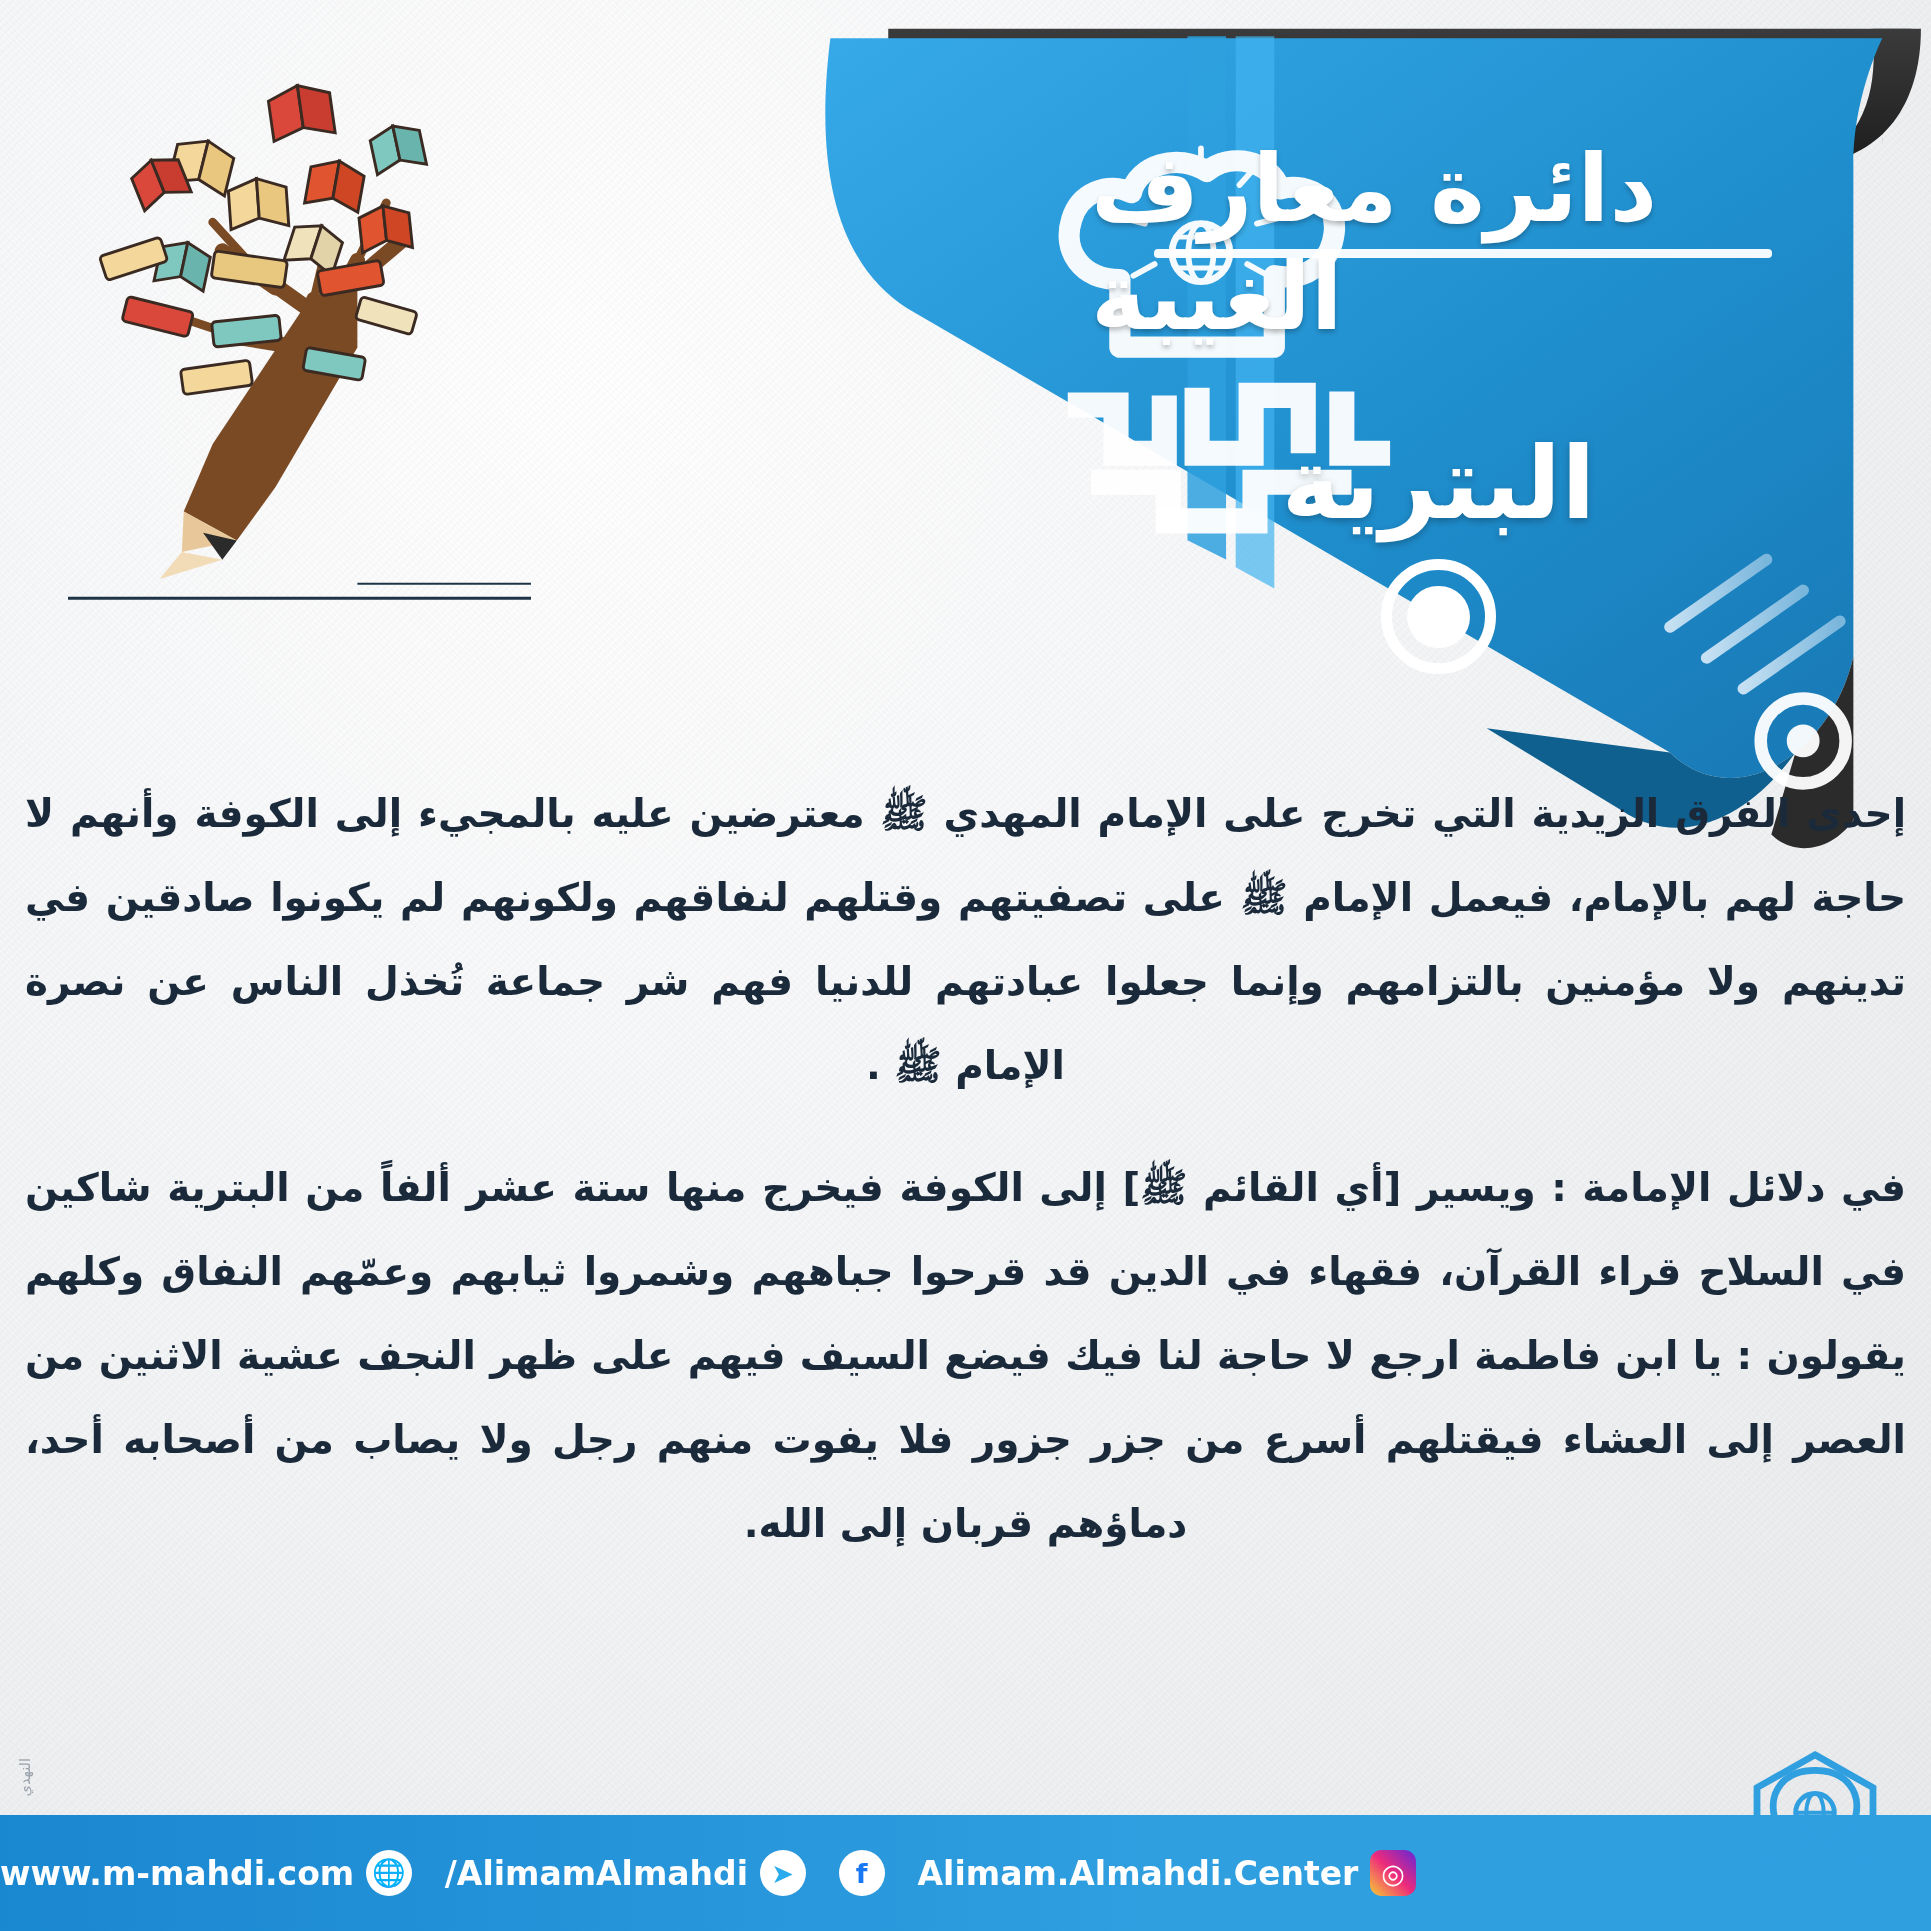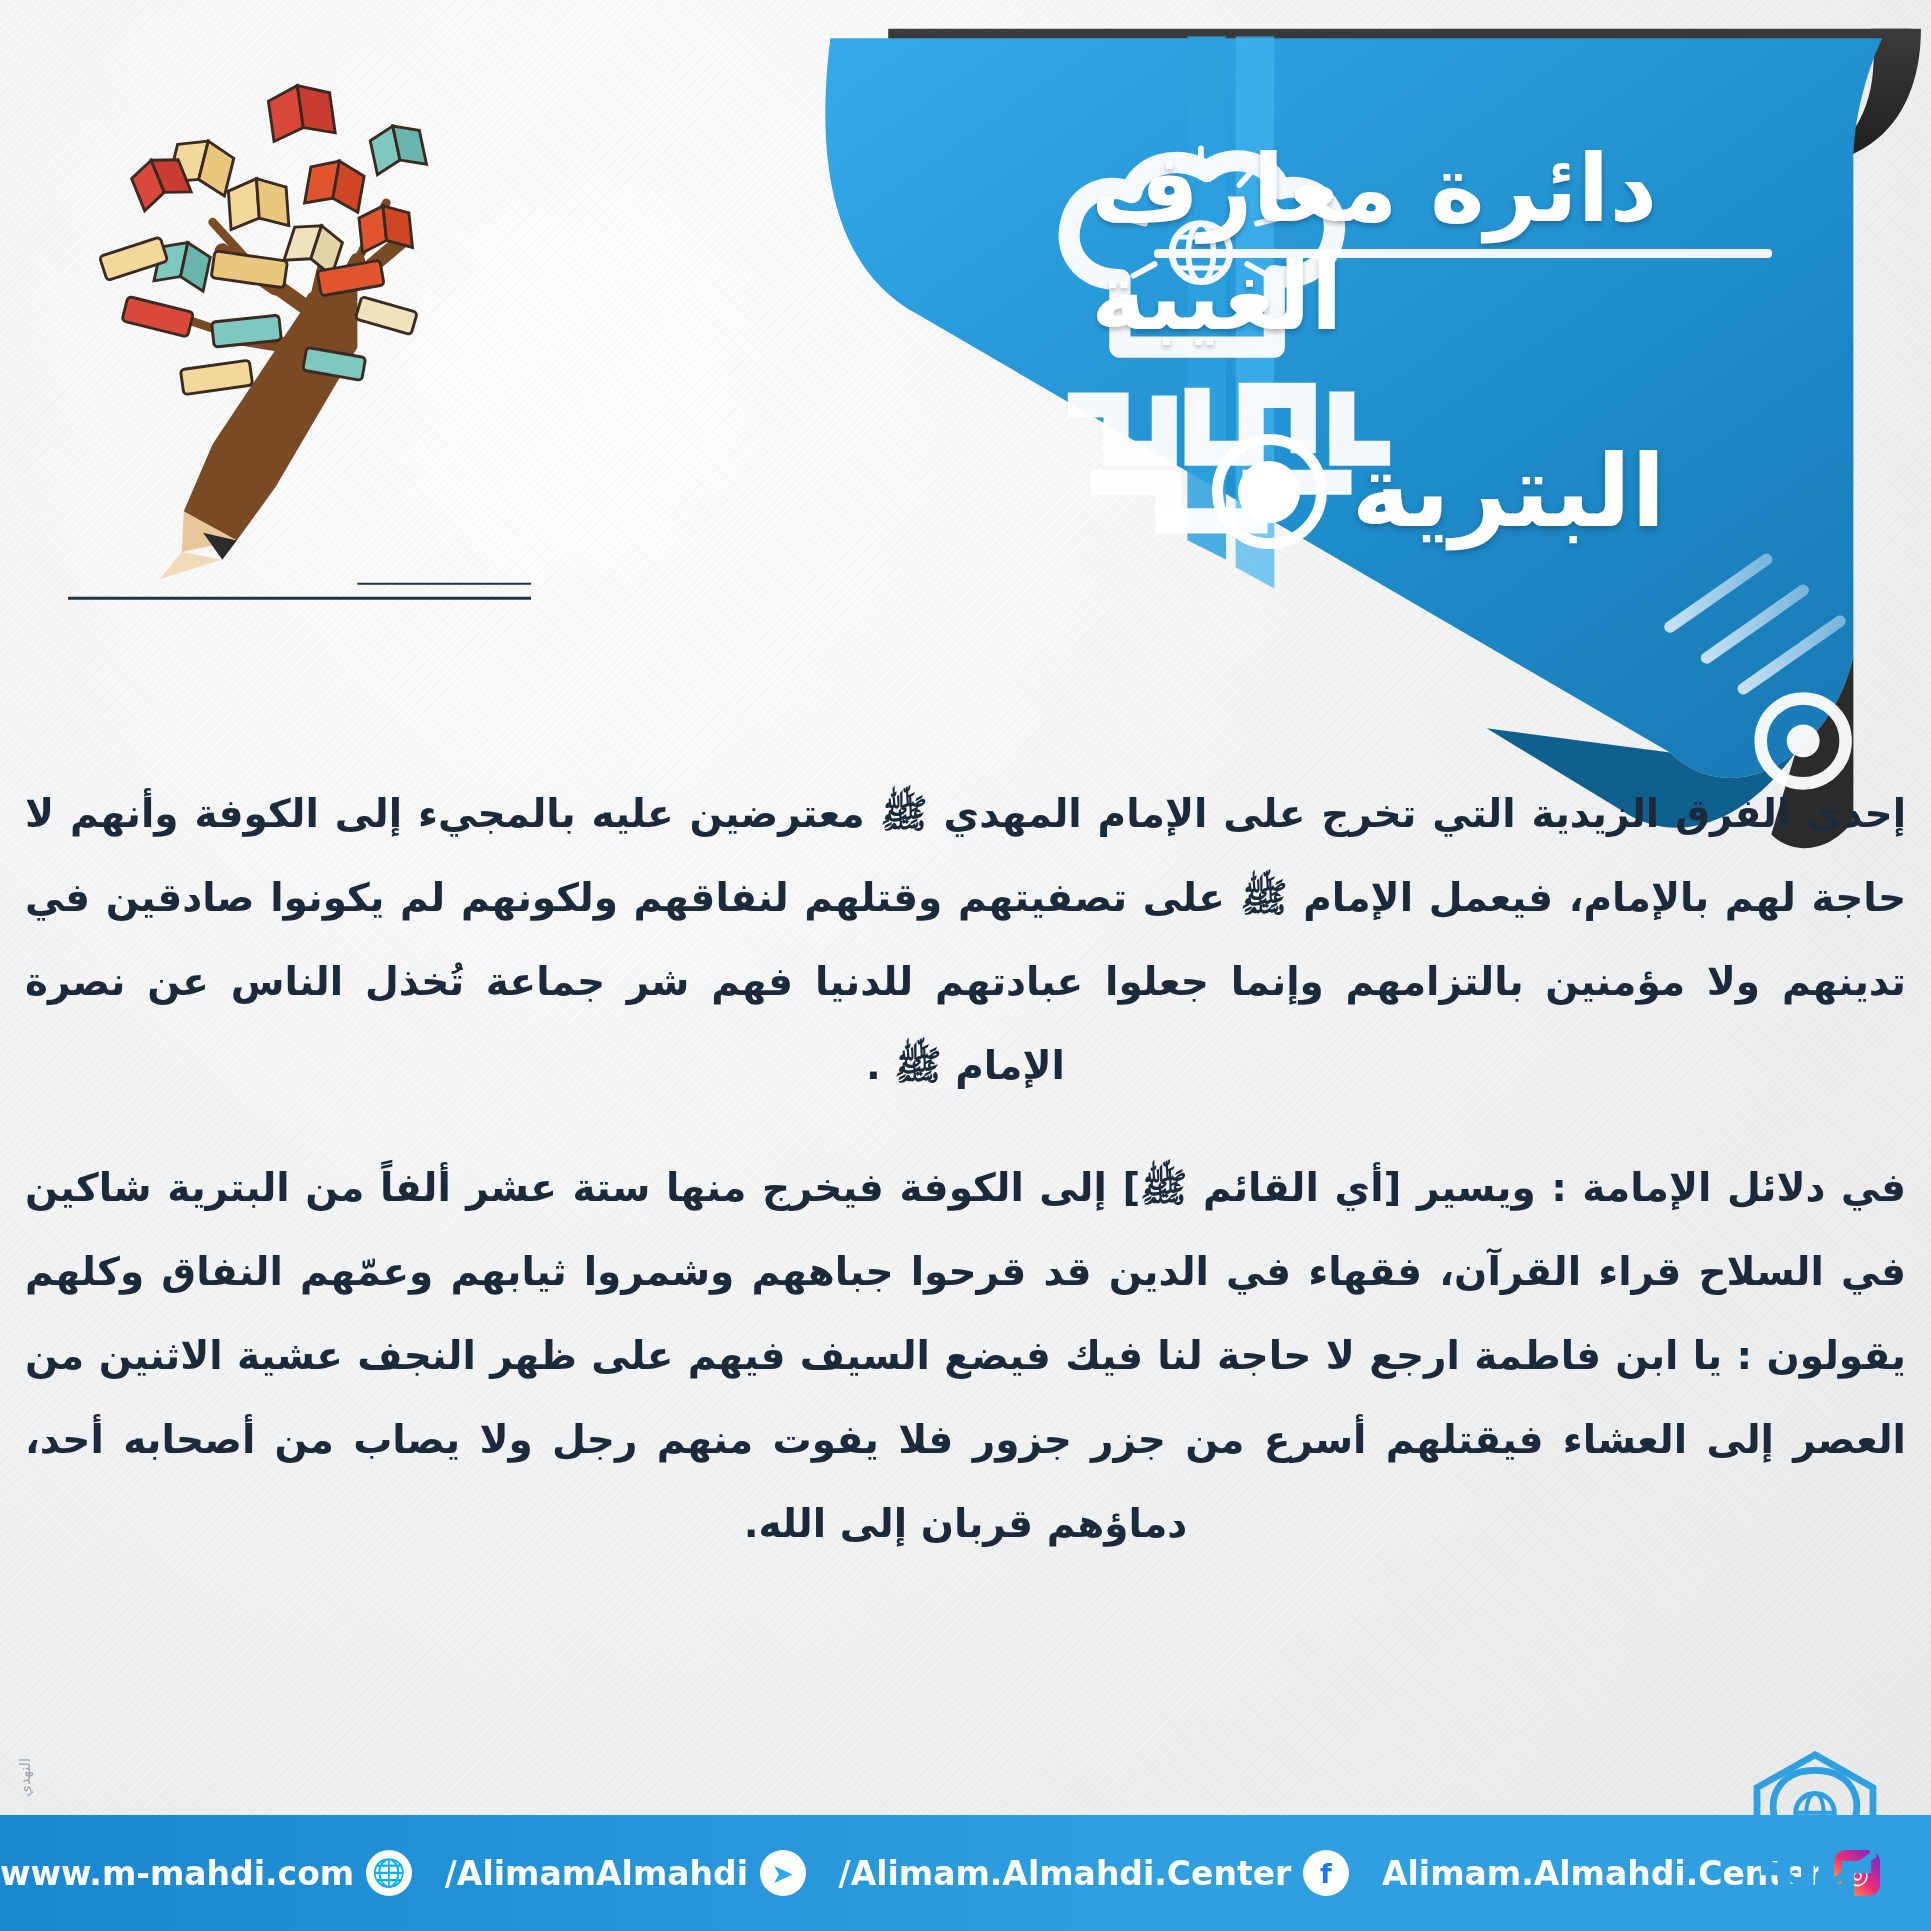--- a/index.html
+++ b/index.html
@@ -65,20 +65,21 @@
     background: #ffffff;
     border-radius: 3.9px;
     opacity: .95;
   }
   .banner-subtitle-row {
     position: absolute;
     top: 415px;
     right: 116px;
     width: 753px;
     display: flex;
+    flex-direction: column;
     align-items: center;
     justify-content: center;
     gap: 25px;
     direction: rtl;
   }
   .banner-subtitle {
     color: #ffffff;
     font-size: 100px;
     font-weight: bold;
     text-shadow: 0 2.9px 7.7px rgba(0,0,0,.25);
@@ -379,21 +380,20 @@
     <div class="footer-item">
       <span class="ficon">🌐</span>
       <span class="label">www.m-mahdi.com</span>
     </div>
     <div class="footer-item">
       <span class="ficon tg">➤</span>
       <span class="label">/AlimamAlmahdi</span>
     </div>
     <div class="footer-item">
       <span class="ficon fb">f</span>
-      <span class="label">/Alimam.Almahdi.Center</span>
     </div>
     <div class="footer-item">
       <span class="ficon ig">◎</span>
       <span class="label">Alimam.Almahdi.Center</span>
     </div>
   </div>
 
   <div class="footer-logo">
     <svg viewBox="0 0 180 180" width="174" height="174" xmlns="http://www.w3.org/2000/svg">
       <path d="M90 6 L150 40 L150 110 L90 150 L30 110 L30 40 Z" fill="none" stroke="#2f9fe0" stroke-width="7"></path>

